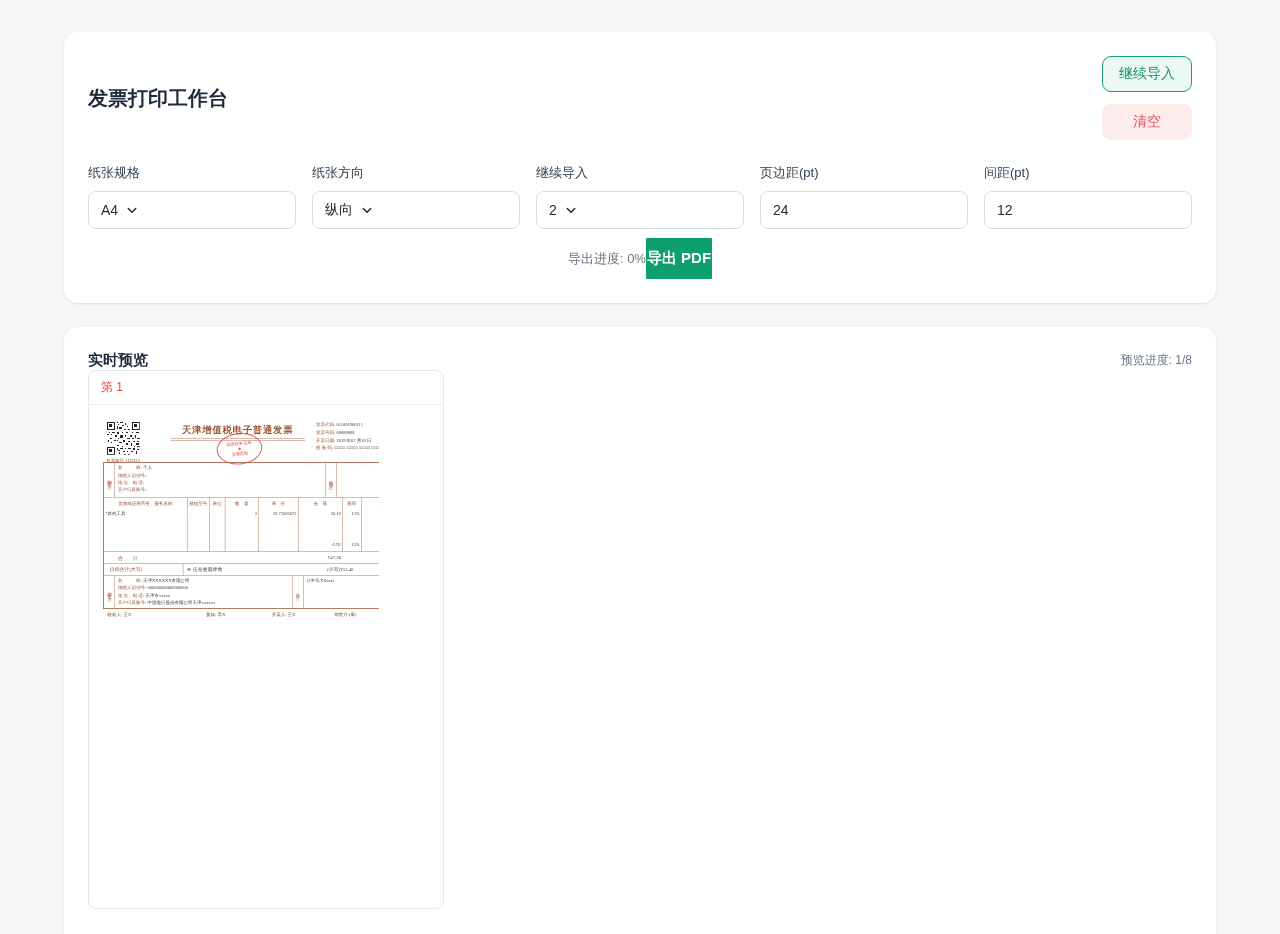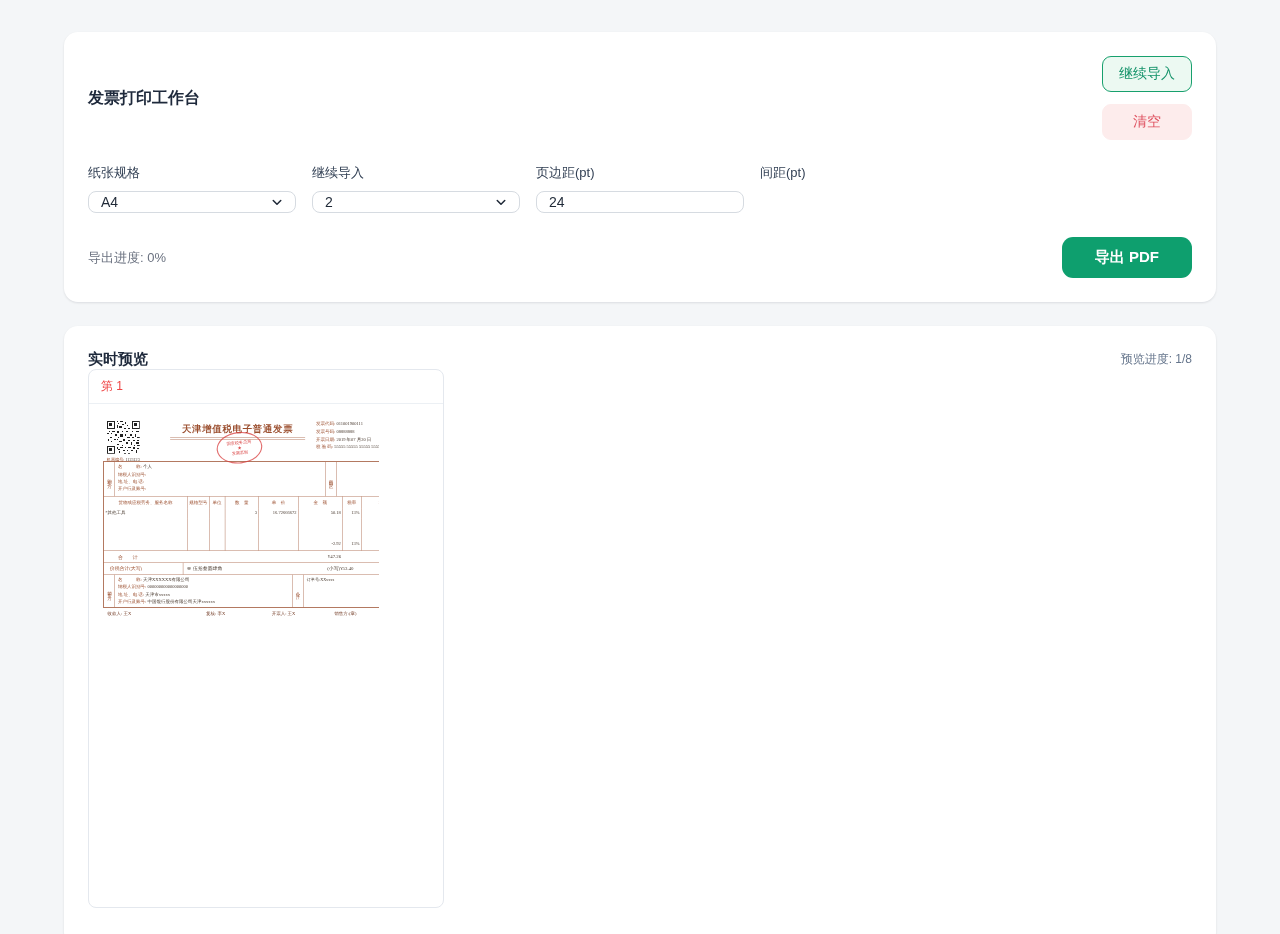--- a/index.html
+++ b/index.html
@@ -11,39 +11,39 @@
     color: #1e293b;
   }
   .card {
     background: #fff;
     border-radius: 14px;
     box-shadow: 0 1px 2px rgba(16,24,40,.05), 0 1px 3px rgba(16,24,40,.06);
     padding: 24px;
   }
   
   .card-header { display: flex; justify-content: space-between; align-items: center; margin-bottom: 24px; }
-  .page-title { font-size: 16px; font-weight: 700; color: #1e293b; }
+  .page-title { font-size: 20px; font-weight: 700; color: #1e293b; }
   .header-actions { display: flex; gap: 12px; flex-direction: column; }
   .btn { font-family: "Liberation Sans", sans-serif; font-size: 14px; border-radius: 9px; padding: 8px 16px; cursor: pointer; }
   .btn-outline-green { background: #ecf9f2; border: 1px solid #17a06d; color: #14936a; }
   .btn-soft-red { background: #fdecec; border: 1px solid #fdecec; color: #df5260; }
-  .form-grid { display: grid; grid-template-columns: repeat(5, 1fr); gap: 16px; margin-bottom: 24px; }
+  .form-grid { display: grid; grid-template-columns: repeat(5, 1fr); gap: 16px; margin-bottom: 9px; }
   .field-label { display: block; font-size: 13px; color: #334155; margin-bottom: 9px; }
   .select-control, .input-control {
-    height: 22px; width: 100%;
+    height: 38px; width: 100%;
     border: 1px solid #d6dbe1; border-radius: 8px;
     background: #fff; font-size: 14px; color: #1f2937;
-    display: flex; align-items: center; justify-content: space-between;
+    display: flex; align-items: center; justify-content: flex-start;
     padding: 0 12px;
   }
   input.input-control { font-family: "Liberation Sans", sans-serif; display: block; padding: 0 12px; outline: none; }
   .chev { flex: 0 0 auto; margin-left: 8px; }
-  .card-footer { display: flex; justify-content: space-between; align-items: center; }
+  .card-footer { display: flex; justify-content: center; align-items: center; }
   .progress-text { font-size: 13px; color: #6b7280; }
-  .btn-green { background: #0e9f6e; border: none; color: #fff; font-weight: 700; font-size: 15px; padding: 11px 33px; border-radius: 11px; }
+  .btn-green { background: #0e9f6e; border: none; color: #fff; font-weight: 700; font-size: 15px; padding: 11px 1px; border-radius: 1px; }
   
   .preview-card { margin-top: 24px; min-height: 620px; }
   .preview-header { display: flex; justify-content: space-between; align-items: center; }
   .preview-title { font-size: 15px; font-weight: 700; color: #1e293b; }
   .preview-progress { font-size: 12px; color: #64748b; }
   .page-card { width: 356px; border: 1px solid #e4e8ee; border-radius: 8px; background: #fff; overflow: hidden; }
   .page-card-header { padding: 8px 12px; font-size: 12px; color: #ef4444; border-bottom: 1px solid #ecf0f4; }
   .page-card-body { height: 503px; padding: 13px 0 0 14px; }
   
   .invoice-viewport { width: 276px; height: 206px; overflow: hidden; }
@@ -118,34 +118,44 @@
     <div class="field">
       <label class="field-label">纸张规格</label>
       <div class="select-control">
         <span>A4</span>
         <svg class="chev" width="12" height="12" viewBox="0 0 16 16">
             <path d="M3 6l5 5 5-5" stroke="#1f2937" stroke-width="2" fill="none" stroke-linecap="round" stroke-linejoin="round"></path>
           </svg>
       </div>
     </div>
     <div class="field">
+      <label class="field-label">纸张方向</label>
+      <div class="select-control">
+        <span>纵向</span>
+        <svg class="chev" width="12" height="12" viewBox="0 0 16 16">
+            <path d="M3 6l5 5 5-5" stroke="#1f2937" stroke-width="2" fill="none" stroke-linecap="round" stroke-linejoin="round"></path>
+          </svg>
+      </div>
+    </div>
+    <div class="field">
       <label class="field-label">继续导入</label>
       <div class="select-control">
         <span>2</span>
         <svg class="chev" width="12" height="12" viewBox="0 0 16 16">
             <path d="M3 6l5 5 5-5" stroke="#1f2937" stroke-width="2" fill="none" stroke-linecap="round" stroke-linejoin="round"></path>
           </svg>
       </div>
     </div>
     <div class="field">
       <label class="field-label">页边距(pt)</label>
       <input class="input-control" type="text" value="24" style="">
     </div>
     <div class="field">
       <label class="field-label">间距(pt)</label>
+      <input class="input-control" type="text" value="12" style="">
     </div>
   </div>
 
   <div class="card-footer">
     <span class="progress-text">导出进度: 0%</span>
     <button class="btn btn-green">导出 PDF</button>
   </div>
 </div>
 
 <div class="card preview-card">

